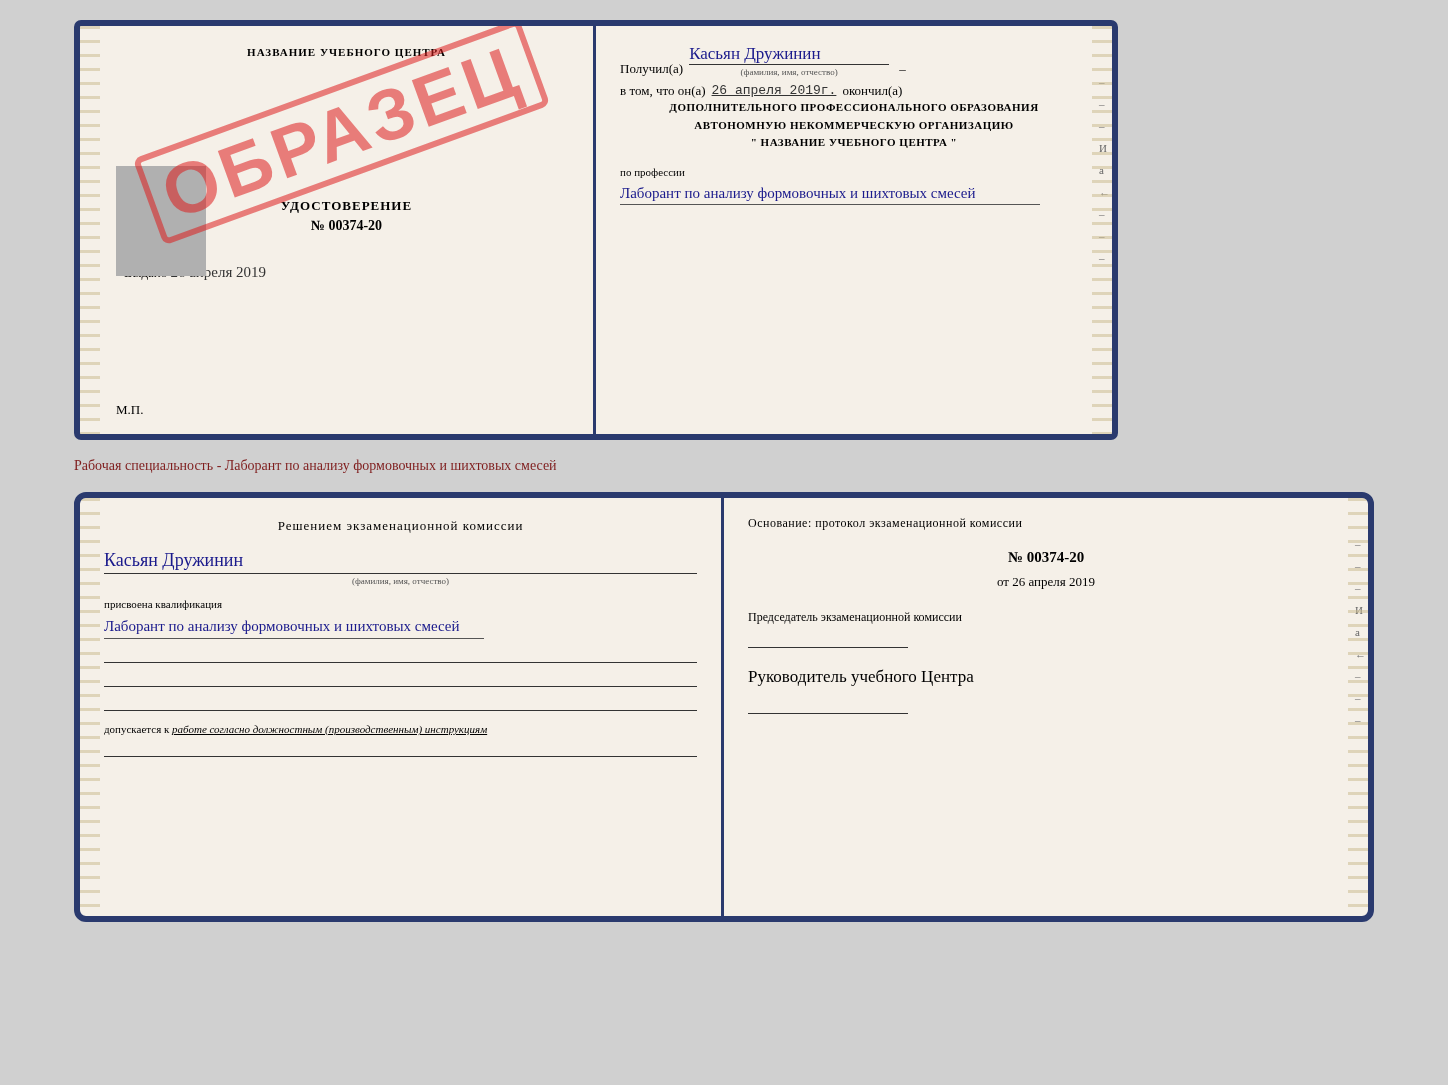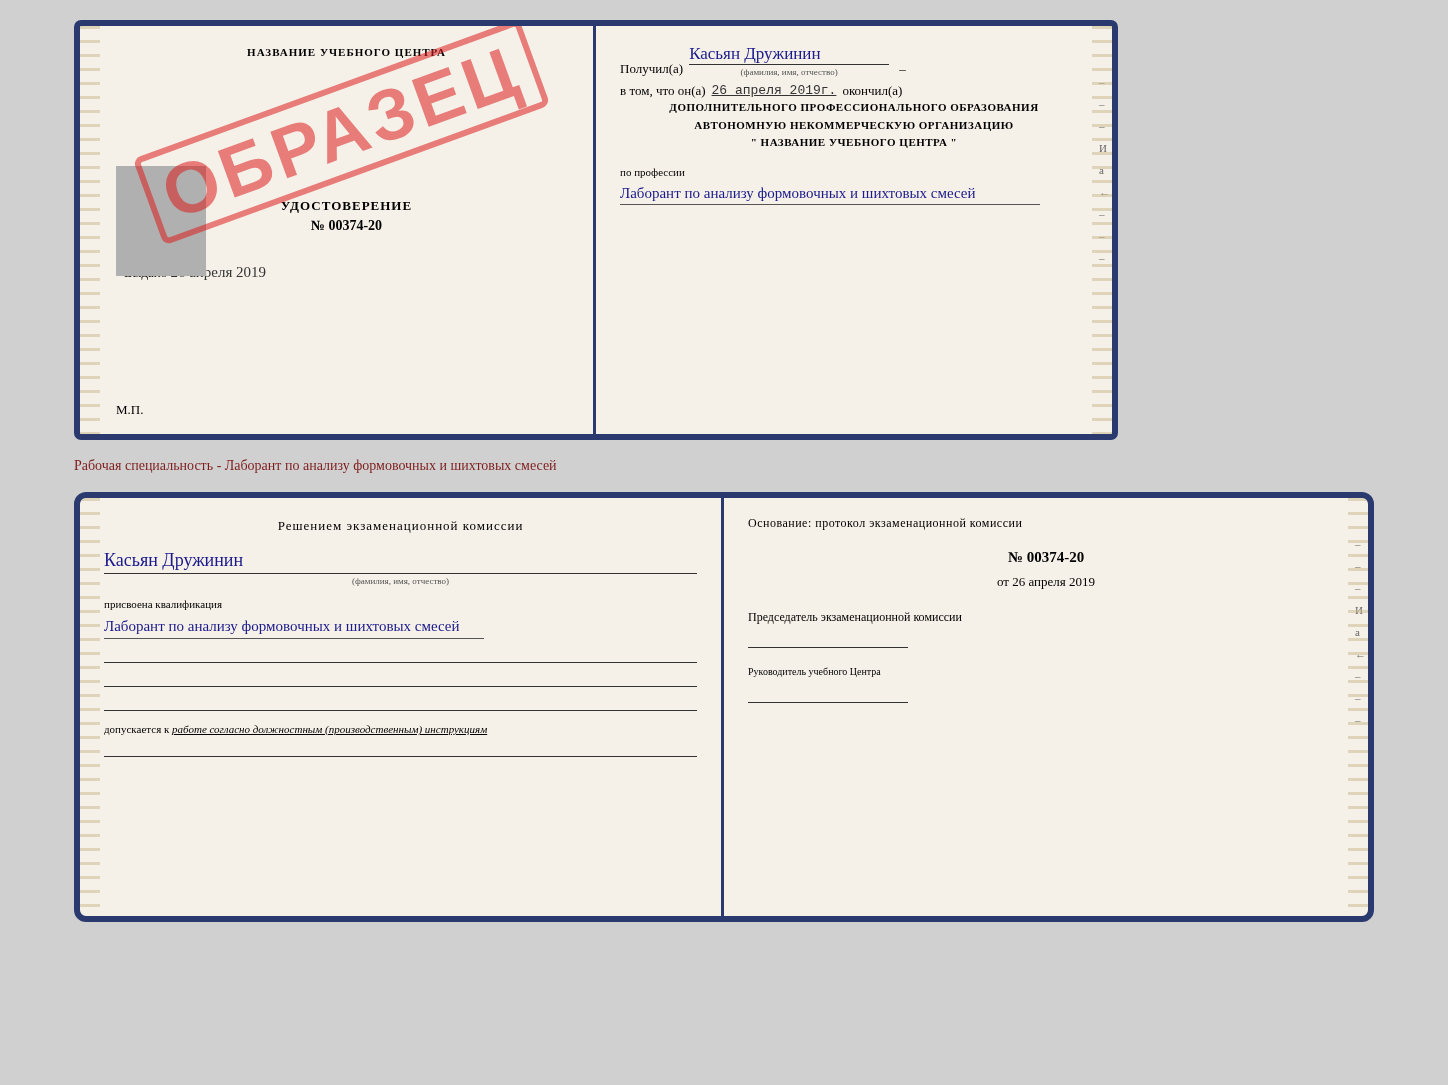--- a/index.html
+++ b/index.html
@@ -302,21 +302,21 @@
     }
 
     .sign-line {
       border-bottom: 1px solid #333;
       width: 160px;
       height: 16px;
       margin: 4px 0 16px 0;
     }
 
     .rukovoditel-block {
-      font-size: 10px;
+      font-size: 17px;
       margin-bottom: 8px;
       line-height: 1.5;
     }
 
     .right-edge-chars {
       position: absolute;
       right: 2px;
       top: 40px;
       display: flex;
       flex-direction: column;

